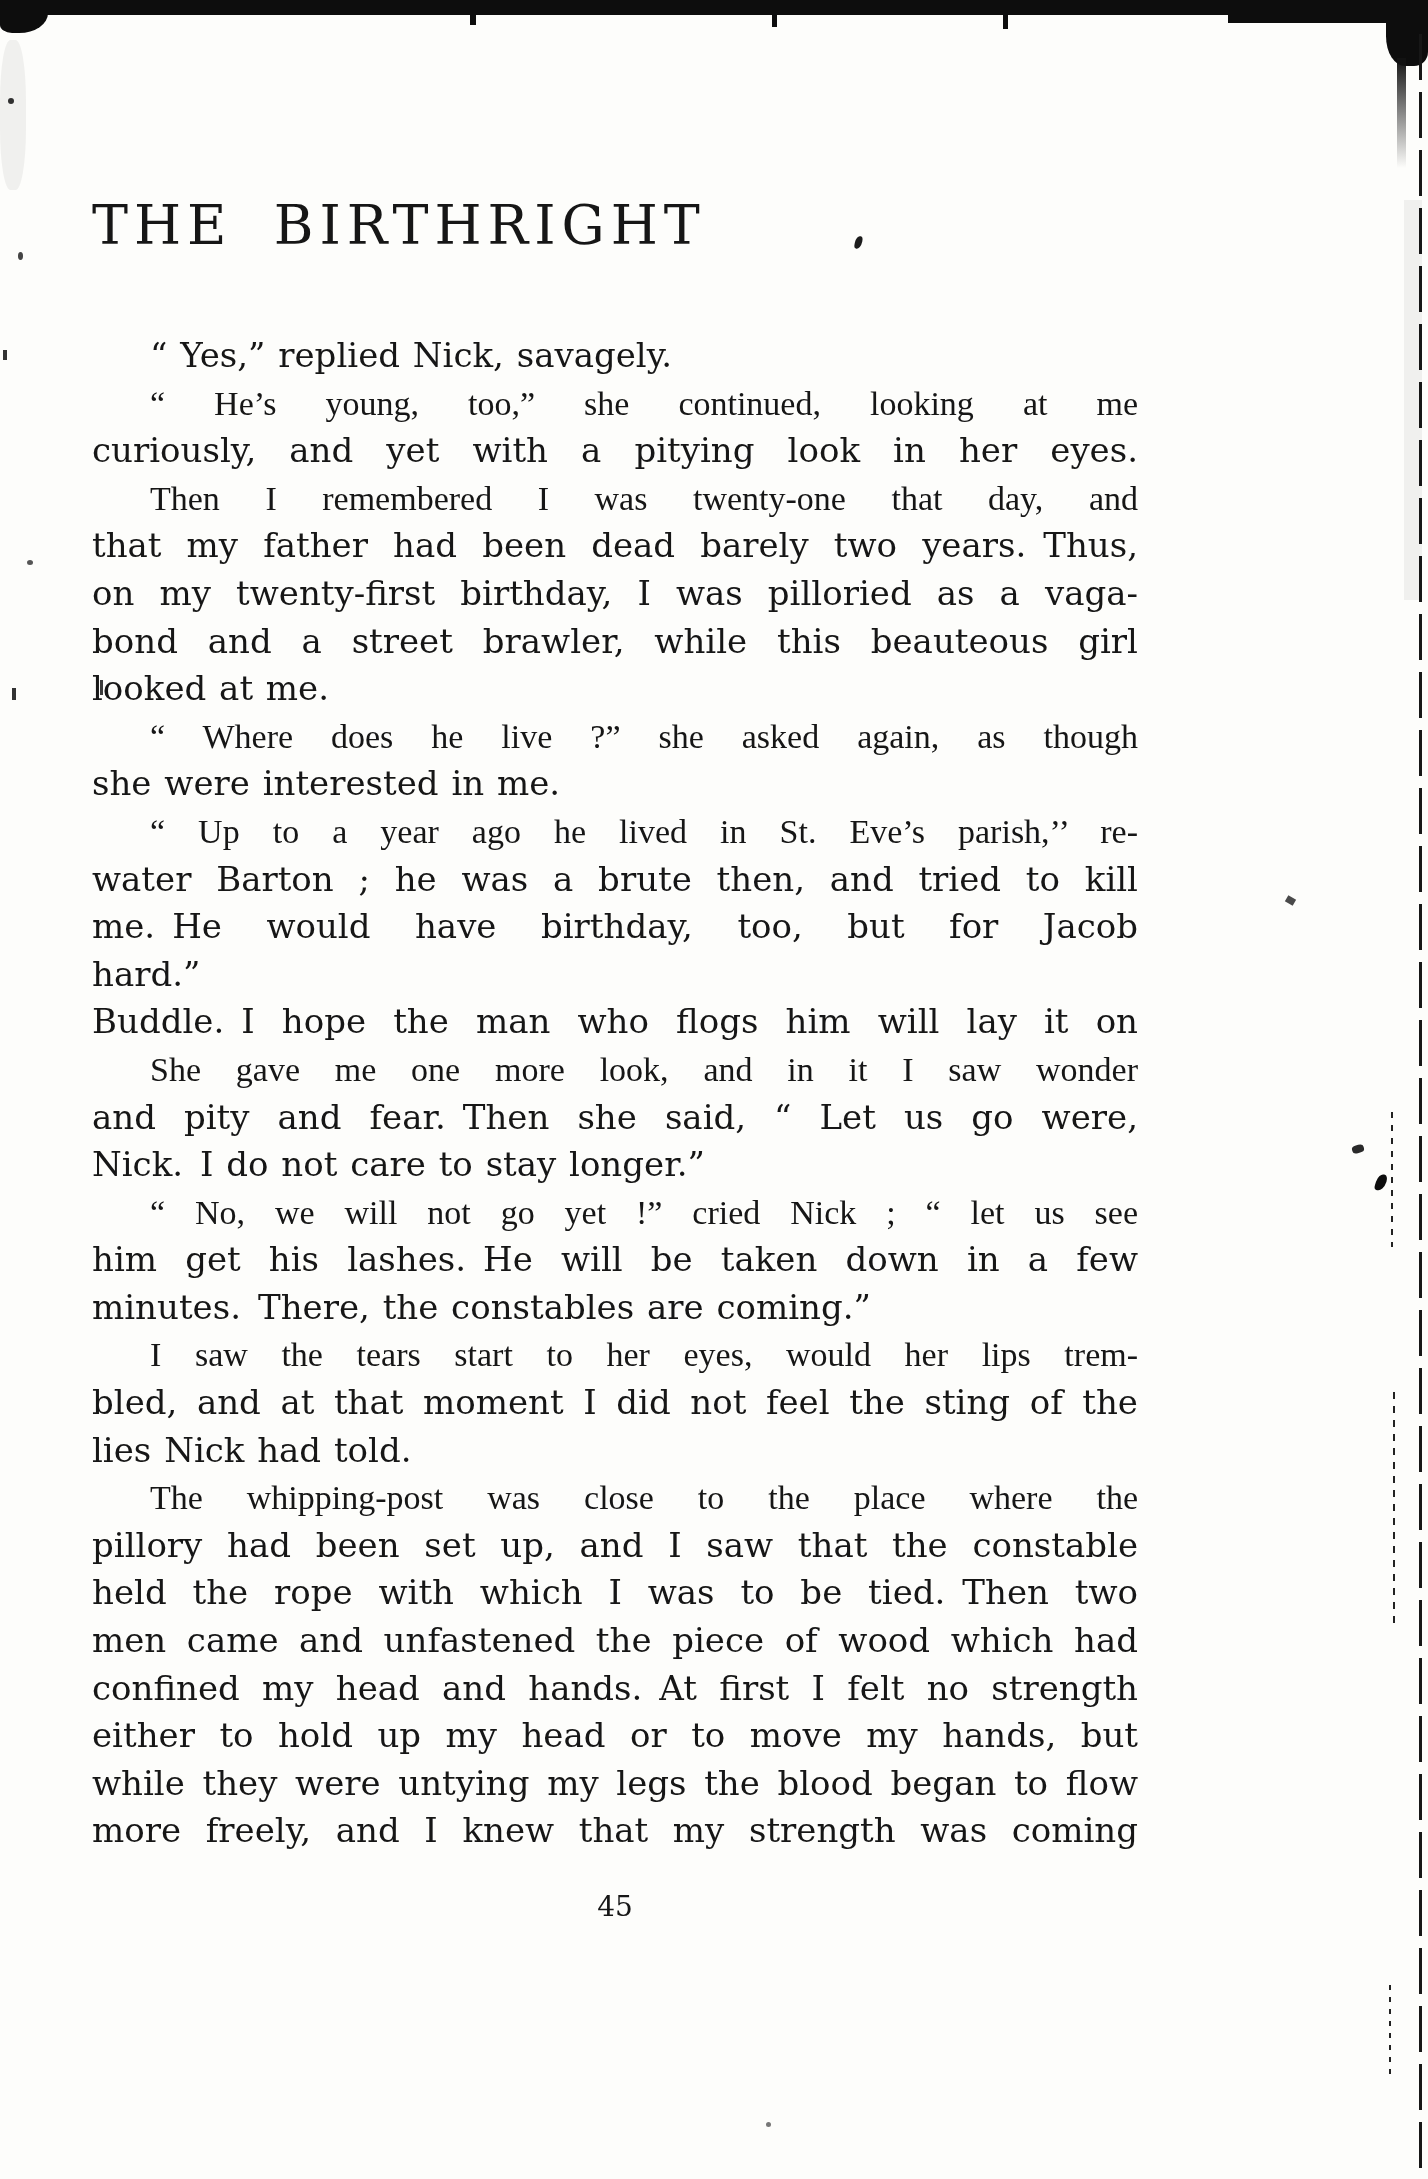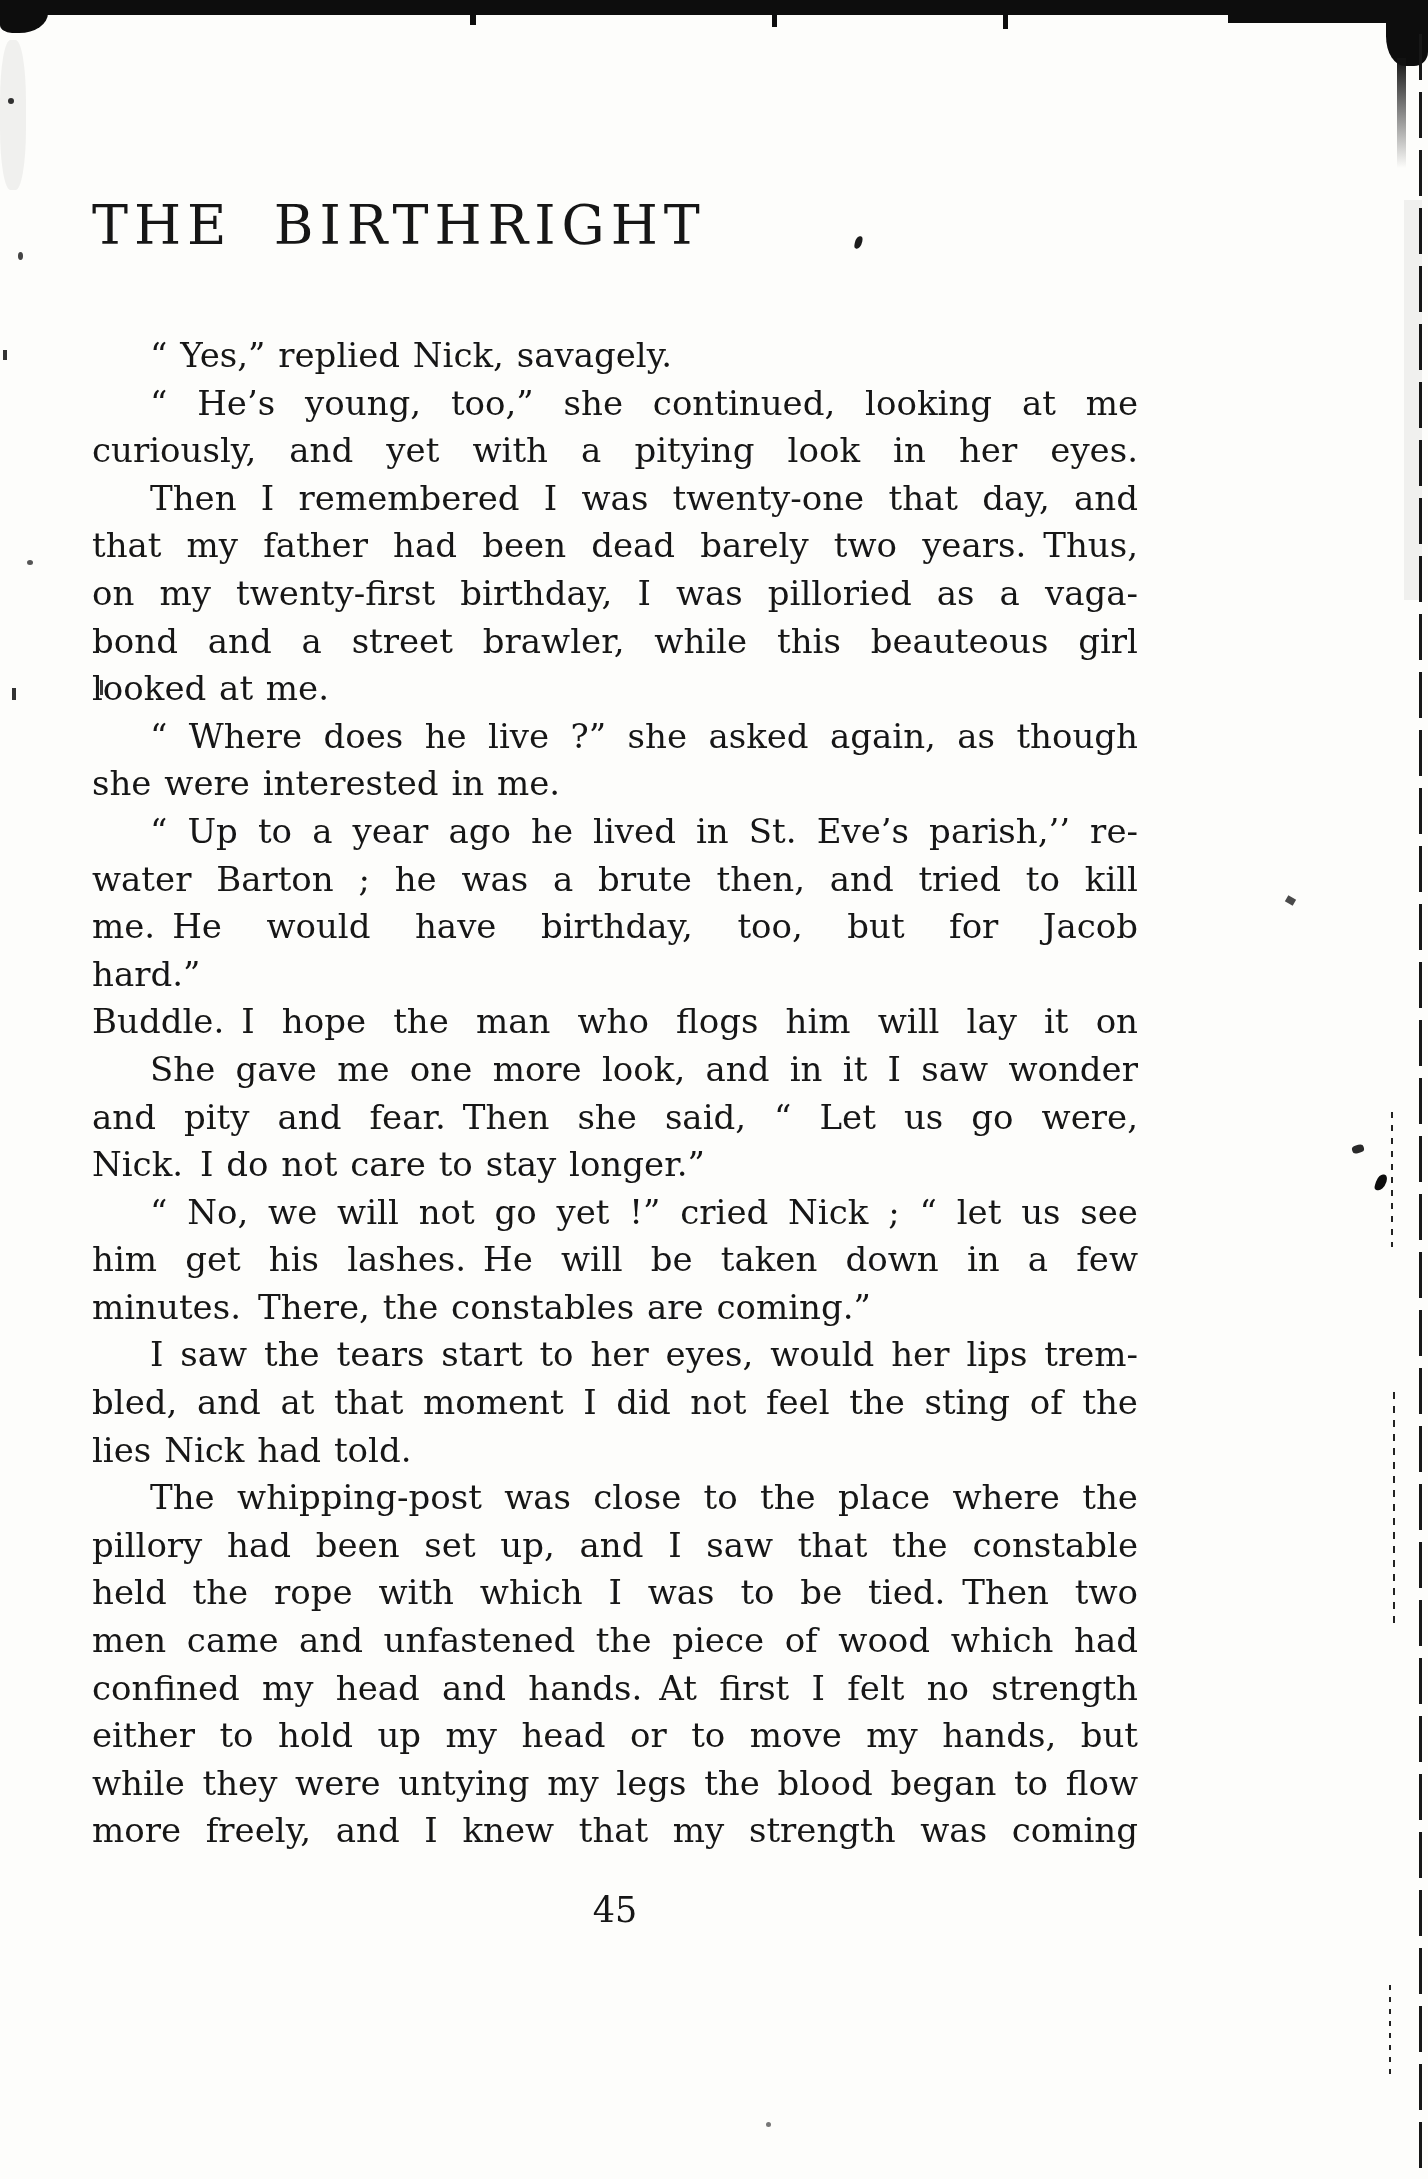--- a/index.html
+++ b/index.html
@@ -18,24 +18,24 @@
   .body-text{
     position:absolute;left:92px;top:296px;width:1046px;
     font-size:34px;word-spacing:2px;margin-top:36px;
   }
   .line{
     height:47.6px;line-height:47.6px;overflow:hidden;
     text-align:left;
   }
   .line.justify{text-align:justify;text-align-last:justify;text-justify:inter-word;}
   .line.indent{padding-left:58px;}
-  .line.indent.justify{padding-left:58px;}
+  .line.indent.justify{padding-left:58px;font-family:Liberation Serif, serif;}
   .pagenum{
     position:absolute;left:92px;top:1890px;width:1046px;
-    text-align:center;font-size:35px;
+    text-align:center;font-size:28px;
   }
   
   .art{position:absolute;background:#0d0d0d;}
   .top-edge{left:0;top:0;width:1428px;height:15px;}
   .top-corner-left{left:0;top:0;width:48px;height:33px;border-radius:0 0 60% 25%;}
   .top-tick1{left:470px;top:12px;width:6px;height:13px;}
   .top-tick2{left:772px;top:13px;width:5px;height:14px;}
   .top-tick3{left:1003px;top:12px;width:5px;height:17px;}
   .top-thick-right{left:1228px;top:0;width:200px;height:23px;}
   .tr-blob{left:1386px;top:0;width:42px;height:66px;border-radius:0 0 14px 45%;}

